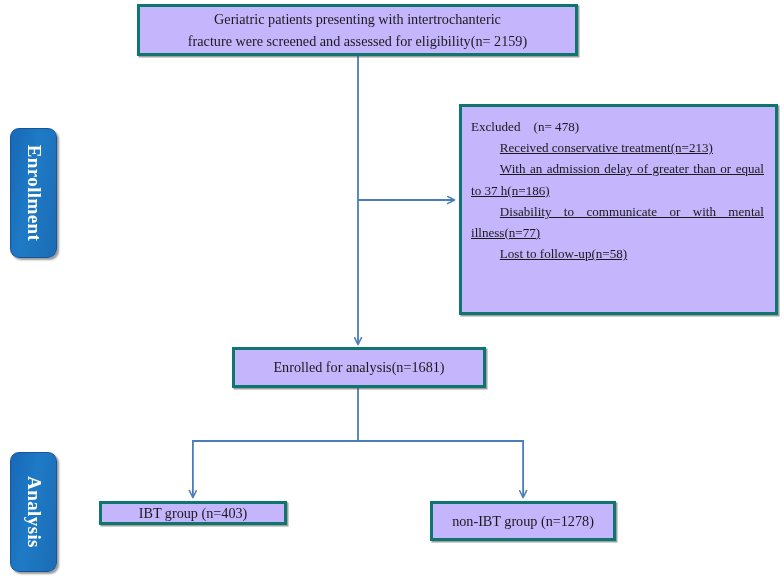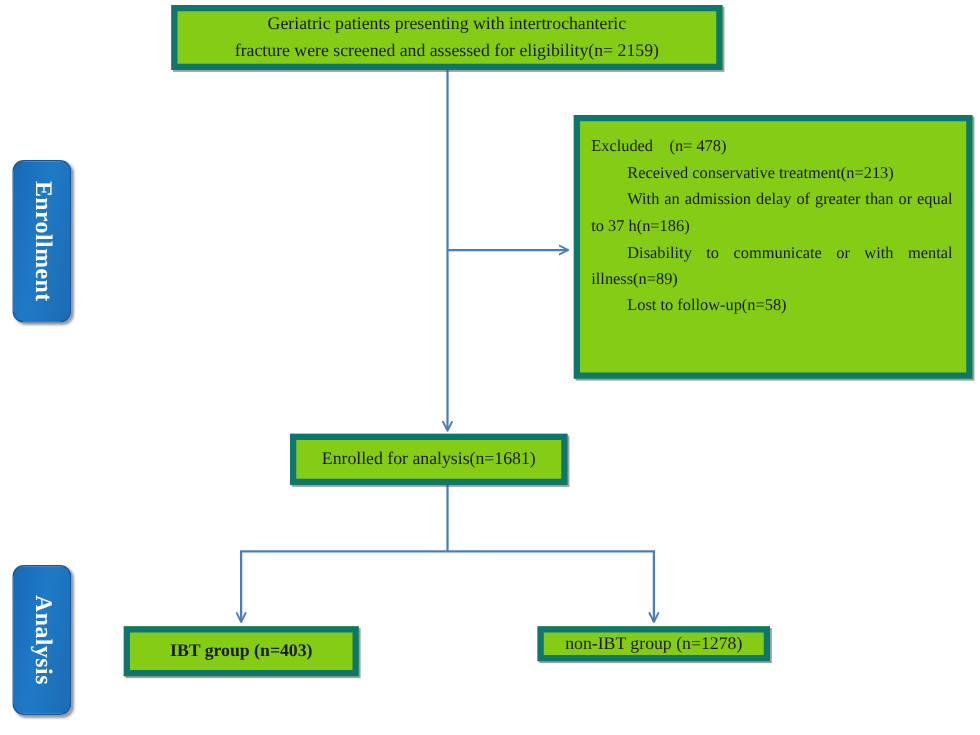--- a/index.html
+++ b/index.html
@@ -27,22 +27,22 @@
     top: 0;
     width: 784px;
     height: 588px;
     pointer-events: none;
   }
 
   
   .fbox {
     position: absolute;
     box-sizing: border-box;
-    background: #84cc16;
-    border: 5px solid #0f766e;
+    background: #c4b5fd;
+    border: 3px solid #0f766e;
     box-shadow: 1.5px 1.5px 0 0 rgba(80,80,80,0.55);
   }
   .fbox .ftext {
     display: block;
   }
 
   .centered {
     display: flex;
     align-items: center;
     justify-content: center;
@@ -58,61 +58,61 @@
     font-size: 14.2px;
     line-height: 1.55;
   }
   #box-screened .ftext {
     padding: 0 10px;
   }
 
   
   #box-excluded {
     left: 459px;
-    top: 92px;
+    top: 104px;
     width: 319px;
     height: 211px;
     padding: 9px 11px 0 9px;
     font-size: 13.1px;
     line-height: 1.62;
   }
   #box-excluded .exc-head {
     white-space: pre;
   }
   #box-excluded .exc-item {
     text-indent: 2.2em;
     text-align: justify;
     text-align-last: left;
     margin: 0;
+    text-decoration: underline;
   }
 
   
   #box-enrolled {
     left: 232px;
     top: 347px;
-    width: 222px;
+    width: 254px;
     height: 41px;
     font-size: 14.2px;
     font-family: Liberation Serif, serif;
   }
 
   
   #box-ibt {
     left: 99px;
     top: 501px;
     width: 188px;
-    height: 40px;
-    font-size: 14.2px;
-    font-weight: bold;
+    height: 24px;
+    font-size: 14.2px;
   }
   #box-nonibt {
     left: 430px;
     top: 501px;
     width: 186px;
-    height: 28px;
+    height: 40px;
     font-size: 14.2px;
   }
 
   
   .stage {
     position: absolute;
     box-sizing: border-box;
     background: linear-gradient(100deg, #1769b8 0%, #1f7ac6 45%, #1b6cb3 100%);
     border: 1px solid #16559a;
     border-radius: 9px;
@@ -184,21 +184,21 @@
     <span class="ftext">
       <span>Geriatric patients presenting with intertrochanteric</span><br>
       <span>fracture were screened and assessed for eligibility(n= 2159)</span>
     </span>
   </div>
 
   <div class="fbox" id="box-excluded">
     <div class="exc-head">Excluded    (n= 478)</div>
     <p class="exc-item">Received conservative treatment(n=213)</p>
     <p class="exc-item">With an admission delay of greater than or equal to 37 h(n=186)</p>
-    <p class="exc-item">Disability to communicate or with mental illness(n=89)</p>
+    <p class="exc-item">Disability to communicate or with mental illness(n=77)</p>
     <p class="exc-item">Lost to follow-up(n=58)</p>
   </div>
 
   <div class="fbox centered" id="box-enrolled">
     <span class="ftext">Enrolled for analysis(n=1681)</span>
   </div>
 
   <div class="fbox centered" id="box-ibt">
     <span class="ftext">IBT group (n=403)</span>
   </div>

